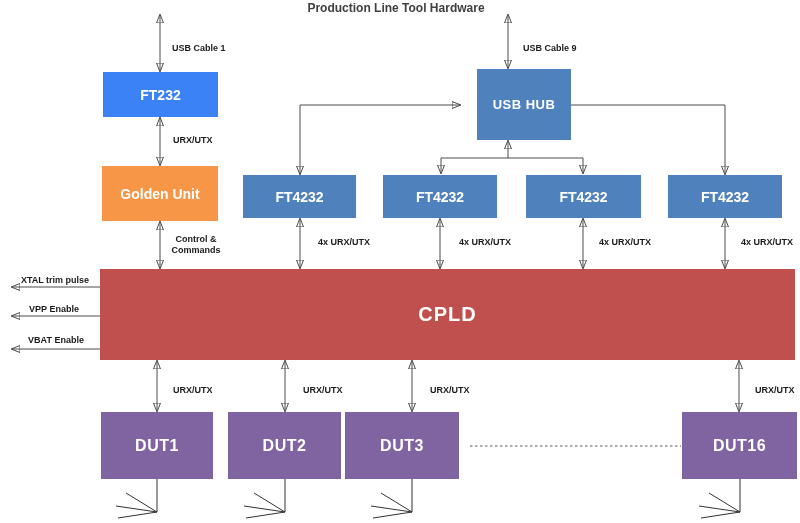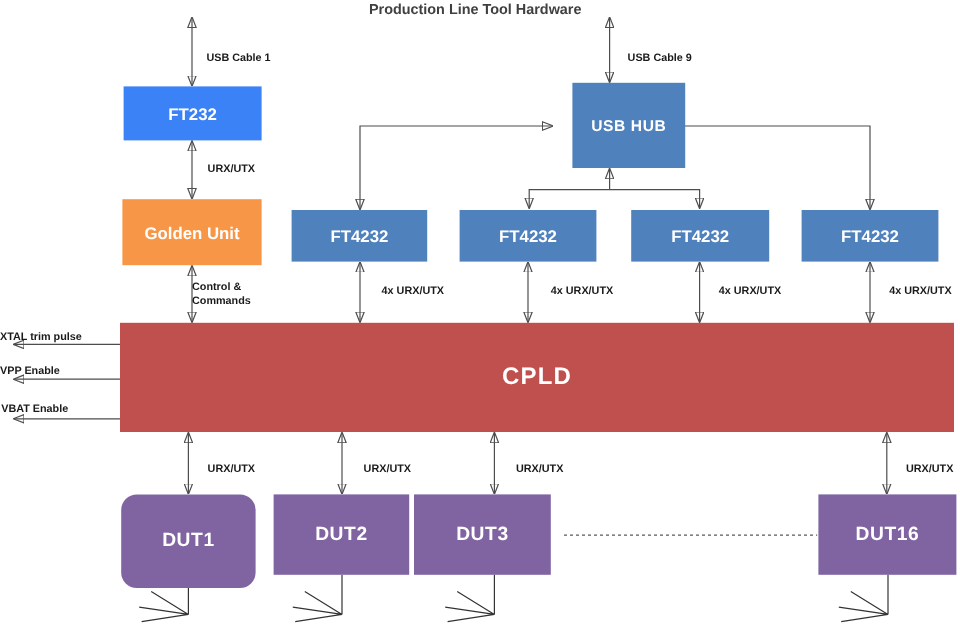--- a/index.html
+++ b/index.html
@@ -16,21 +16,21 @@
     color:#ffffff; font-weight:bold; z-index:2;
   }
   .f14 { font-size:14px; }
   .f13 { font-size:13px; letter-spacing:0.5px; }
   .f16 { font-size:16px; letter-spacing:0.5px; }
   .f19 { font-size:20px; letter-spacing:1px; }
   .lbl {
     position:absolute; font-size:9px; font-weight:bold; color:#1a1a1a;
     white-space:nowrap; z-index:3; line-height:11px;
   }
-  .lbl.center { }
+  .lbl.center { text-align:center; }
   .wires { position:absolute; left:0; top:0; z-index:1; }
   .wires path, .wires line, .wires polyline {
     stroke:#4d4d4d; stroke-width:1; fill:none;
   }
   .wires .gnd path { stroke:#333333; }
   .wires .dotted { stroke:#5a5a5a; stroke-dasharray:2.5,2.5; }
   .ah { fill:#1f1f1f; stroke:none; }
 </style>
 </head>
 <body>
@@ -137,21 +137,21 @@
 
   <div class="node f13" style="left: 461px; top: 69px; width: 94px; height: 71px; background-color: rgb(79, 129, 189); margin-left: 16px;">USB HUB</div>
 
   <div class="node f14" style="left: 243px; top: 175px; width: 113px; height: 43px; background-color: rgb(79, 129, 189);">FT4232</div>
   <div class="node f14" style="left: 383px; top: 175px; width: 114px; height: 43px; background-color: rgb(79, 129, 189);">FT4232</div>
   <div class="node f14" style="left: 526px; top: 175px; width: 115px; height: 43px; background-color: rgb(79, 129, 189);">FT4232</div>
   <div class="node f14" style="left: 668px; top: 175px; width: 114px; height: 43px; background-color: rgb(79, 129, 189);">FT4232</div>
 
   <div class="node f19" style="left: 100px; top: 269px; width: 695px; height: 91px; background-color: rgb(192, 80, 77);">CPLD</div>
 
-  <div class="node f16" style="left: 101px; top: 412px; width: 112px; height: 78px; background-color: rgb(128, 100, 162); border-radius: 13px;">DUT1</div>
+  <div class="node f16" style="left: 101px; top: 412px; width: 112px; height: 67px; background-color: rgb(128, 100, 162);">DUT1</div>
   <div class="node f16" style="left: 228px; top: 412px; width: 113px; height: 67px; background-color: rgb(128, 100, 162);">DUT2</div>
   <div class="node f16" style="left: 345px; top: 412px; width: 114px; height: 67px; background-color: rgb(128, 100, 162);">DUT3</div>
   <div class="node f16" style="left: 682px; top: 412px; width: 115px; height: 67px; background-color: rgb(128, 100, 162);">DUT16</div>
 
   <div class="lbl" style="left:172px;top:43px">USB Cable 1</div>
   <div class="lbl" style="left:523px;top:43px">USB Cable 9</div>
 
   <div class="lbl" style="left:173px;top:135px">URX/UTX</div>
 
   <div class="lbl center" style="left:160px;top:234px;width:72px">

